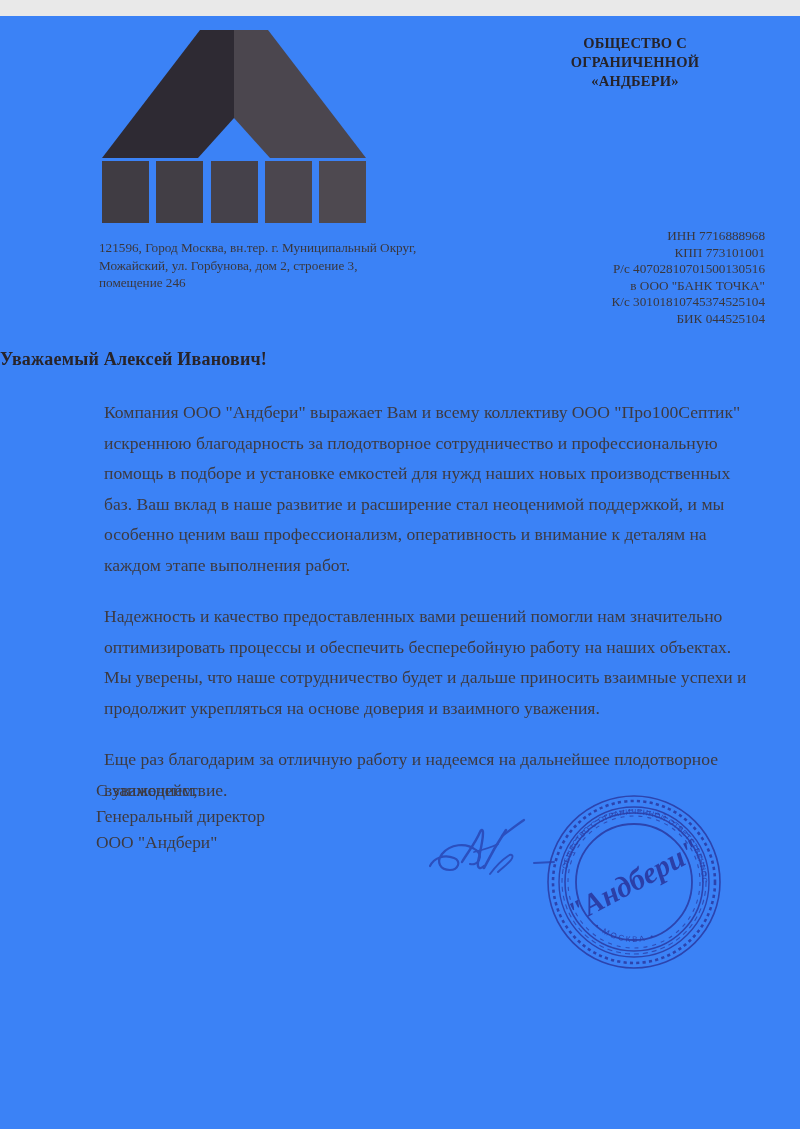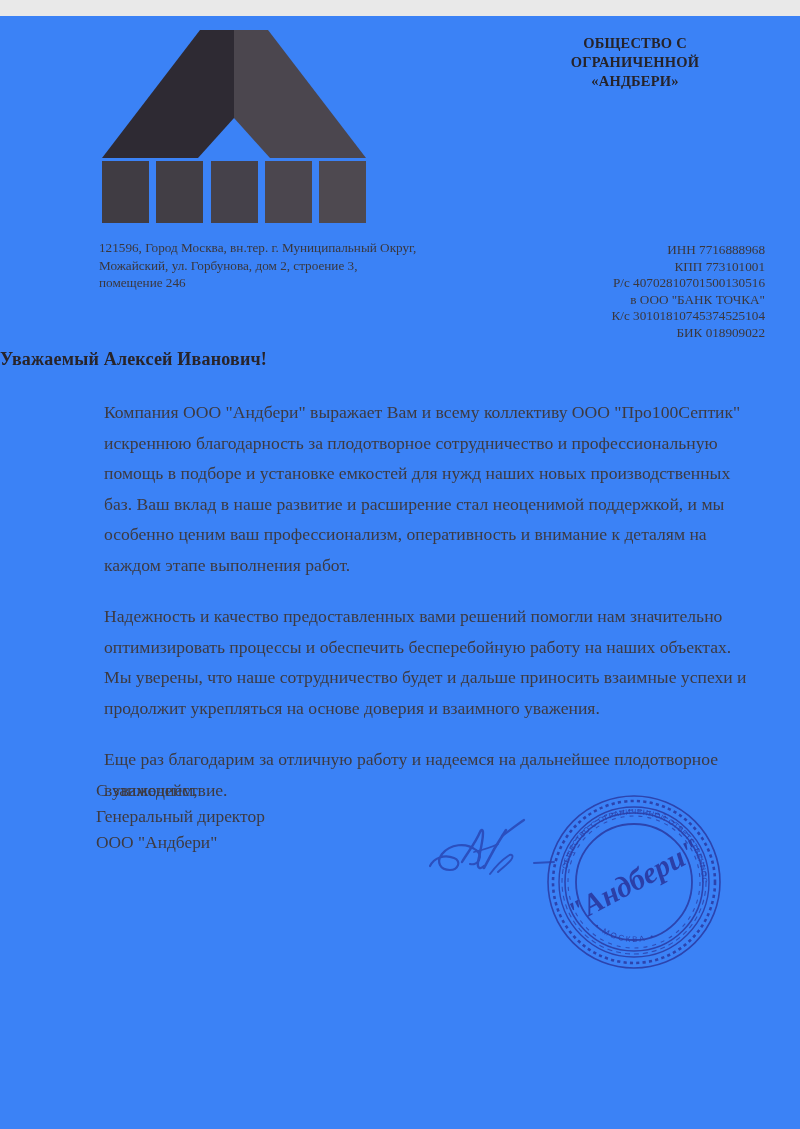--- a/index.html
+++ b/index.html
@@ -85,21 +85,21 @@
     left: 99px;
     top: 223px;
     width: 400px;
     font-size: 13.2px;
     line-height: 17.5px;
     color: #3a373d;
   }
   .bank {
     position: absolute;
     right: 35px;
-    top: 226px;
+    top: 212px;
     width: 300px;
     text-align: right;
     font-size: 13.2px;
     line-height: 16.5px;
     color: #3a373d;
   }
 
   
   .salutation {
     position: absolute;
@@ -189,21 +189,21 @@
     <div>Можайский, ул. Горбунова, дом 2, строение 3,</div>
     <div>помещение 246</div>
   </div>
 
   <div class="bank">
     <div>ИНН 7716888968</div>
     <div>КПП 773101001</div>
     <div>Р/с 40702810701500130516</div>
     <div>в ООО "БАНК ТОЧКА"</div>
     <div>К/с 30101810745374525104</div>
-    <div>БИК 018909022</div>
+    <div>БИК 044525104</div>
   </div>
 
   <div class="salutation">Уважаемый Алексей Иванович!</div>
 
   <div class="body-text">
     <p>Компания ООО "Андбери" выражает Вам и всему коллективу ООО "Про100Септик" искреннюю благодарность за плодотворное сотрудничество и профессиональную помощь в подборе и установке емкостей для нужд наших новых производственных баз. Ваш вклад в наше развитие и расширение стал неоценимой поддержкой, и мы особенно ценим ваш профессионализм, оперативность и внимание к деталям на каждом этапе выполнения работ.</p>
     <p>Надежность и качество предоставленных вами решений помогли нам значительно оптимизировать процессы и обеспечить бесперебойную работу на наших объектах. Мы уверены, что наше сотрудничество будет и дальше приносить взаимные успехи и продолжит укрепляться на основе доверия и взаимного уважения.</p>
     <p>Еще раз благодарим за отличную работу и надеемся на дальнейшее плодотворное взаимодействие.</p>
   </div>
 

